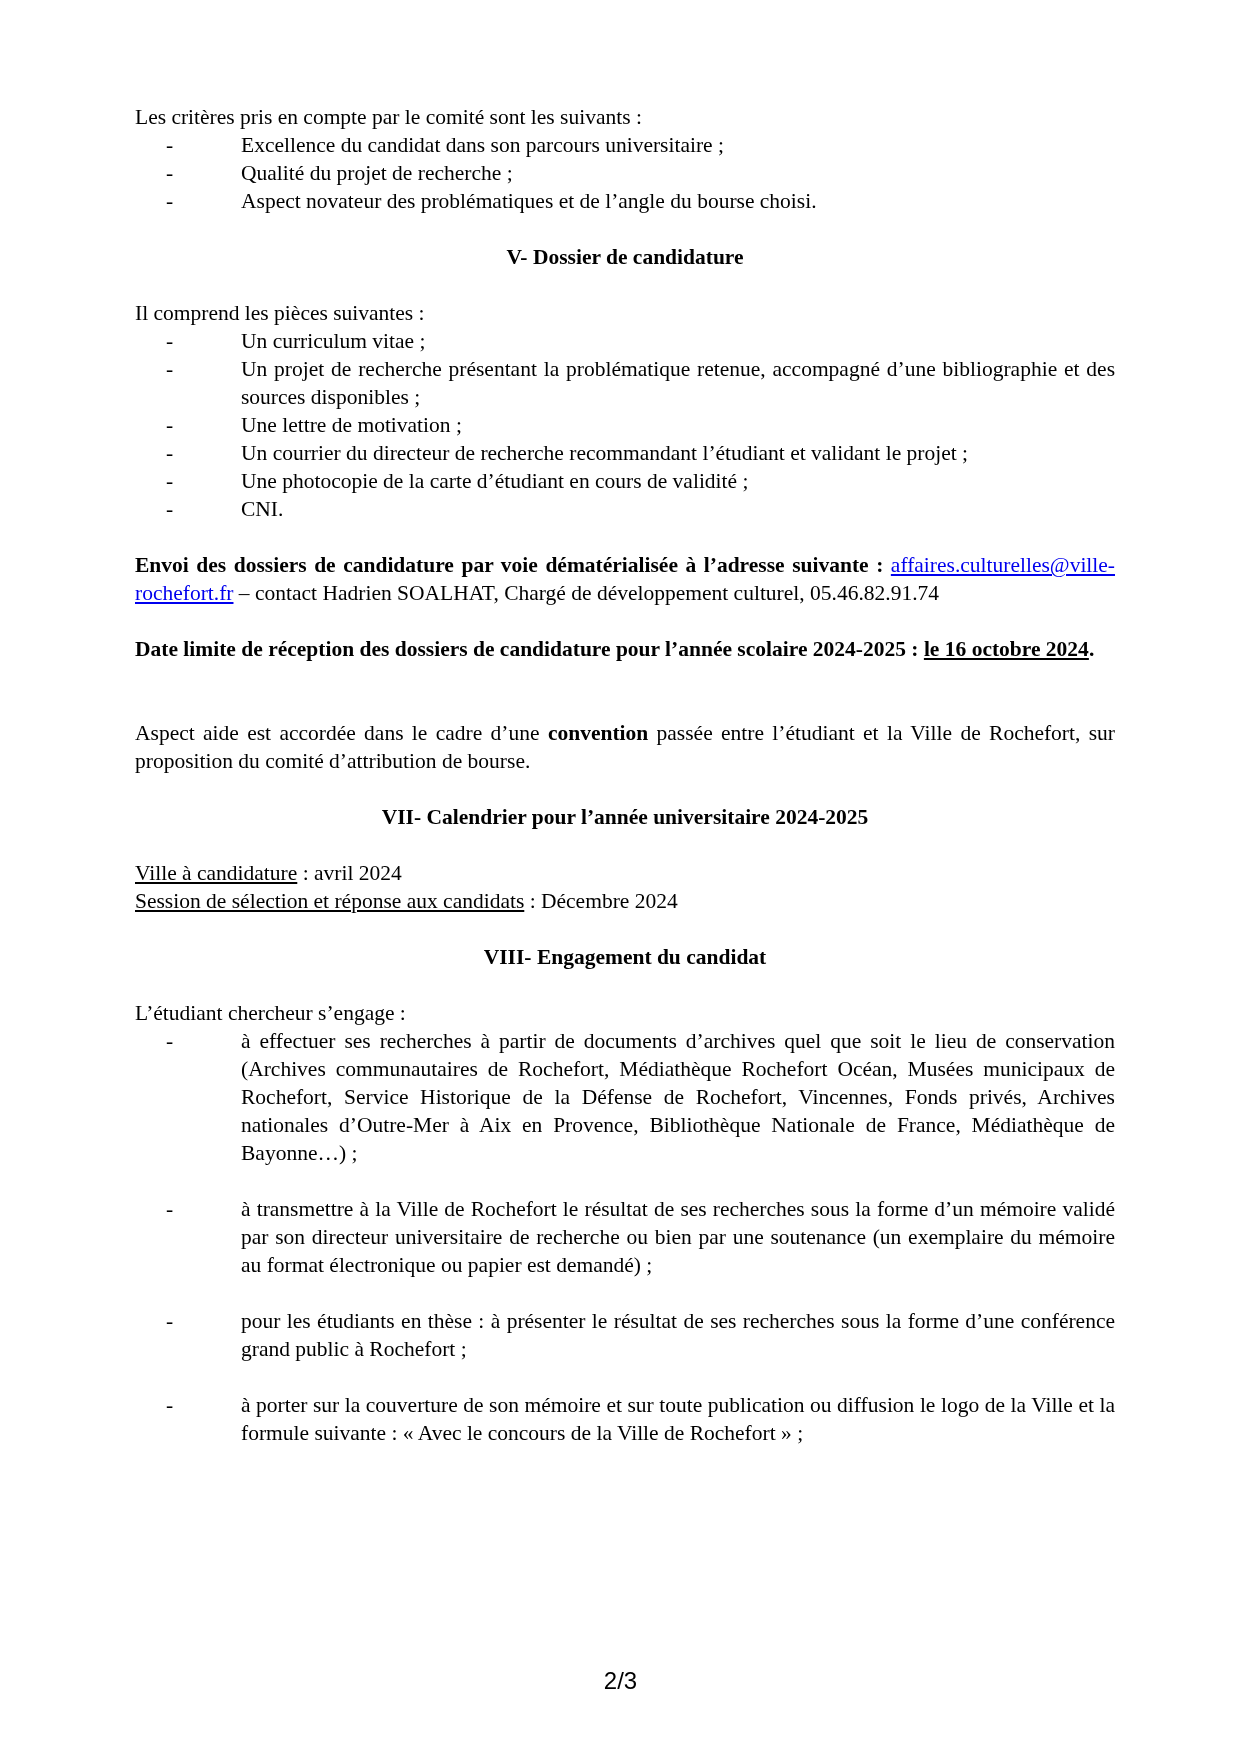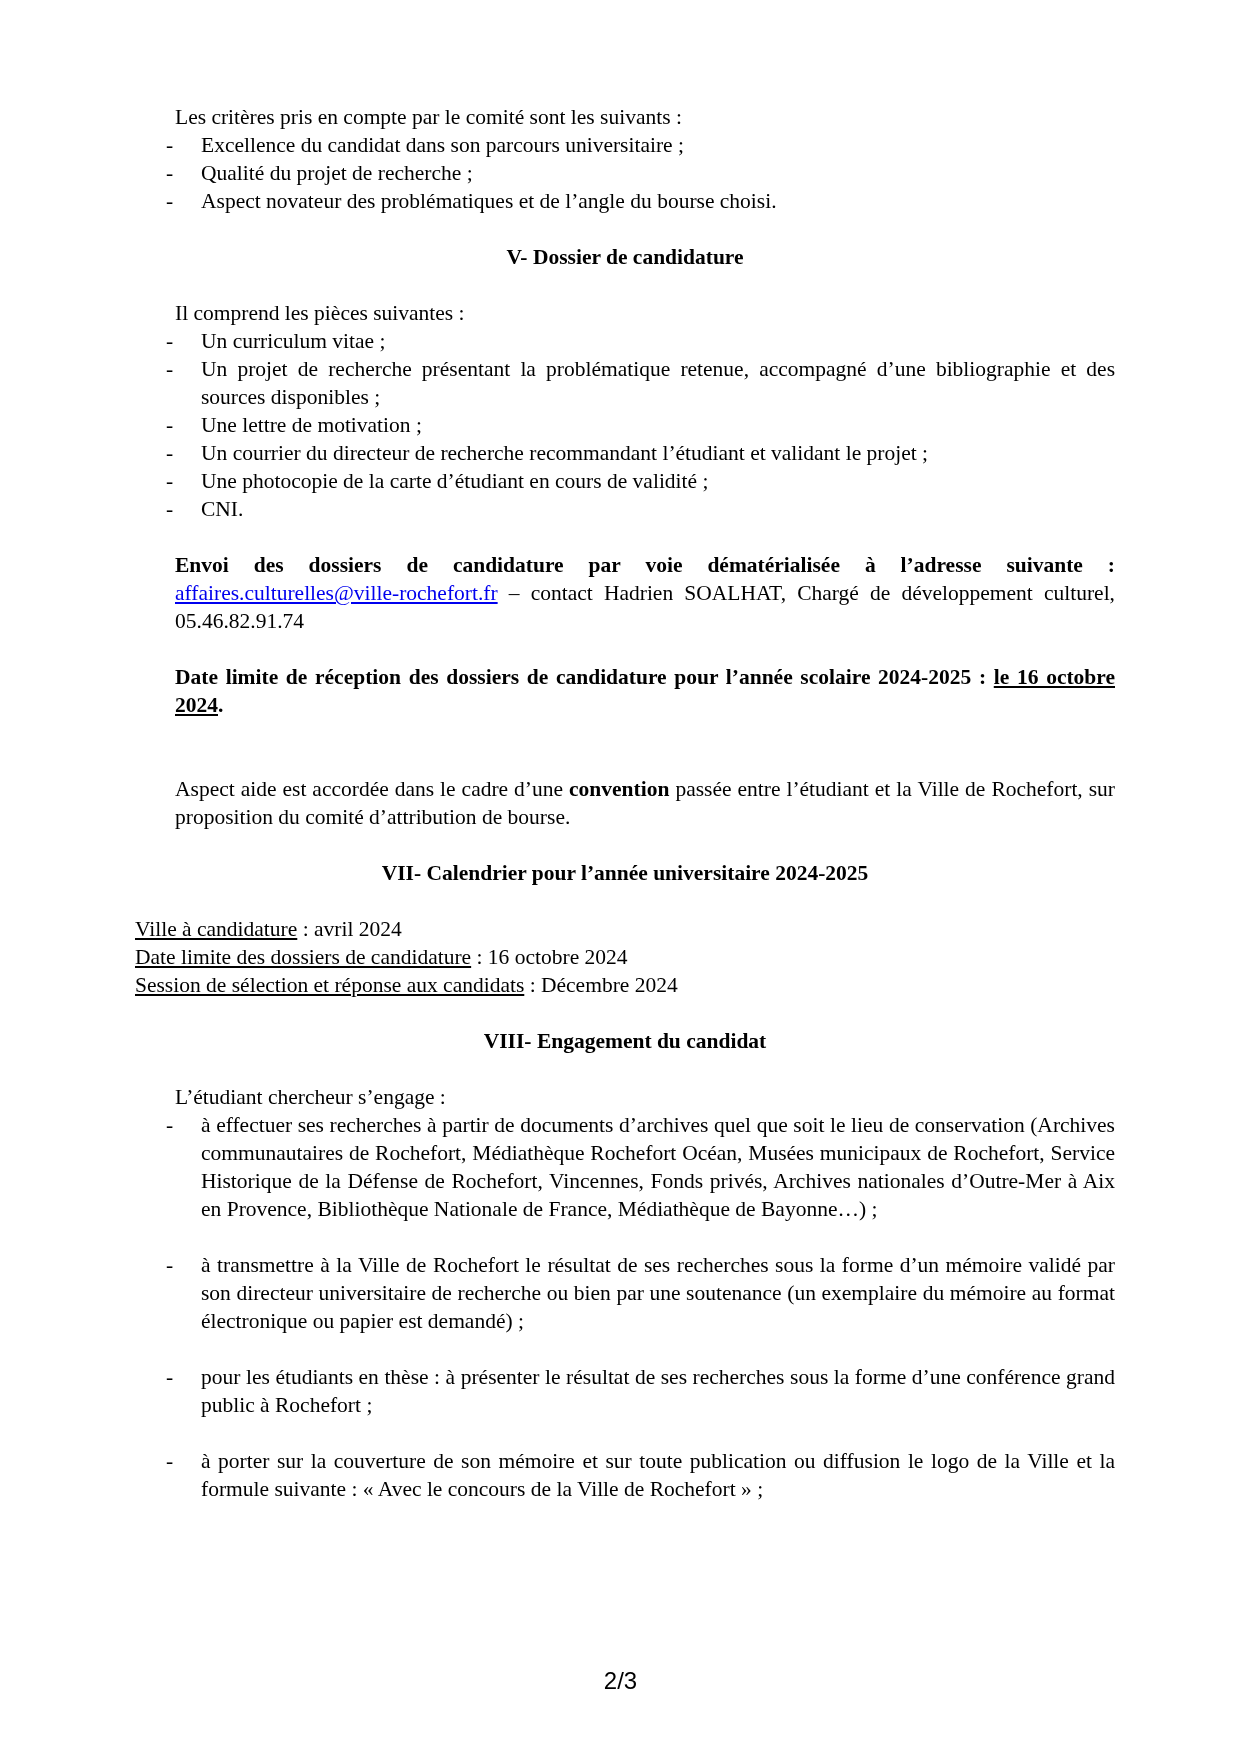--- a/index.html
+++ b/index.html
@@ -15,36 +15,37 @@
     background: #ffffff;
     color: #000000;
     font-family: "Liberation Serif", "DejaVu Serif", serif;
     font-size: 21.5px;
     line-height: 28px;
     box-sizing: border-box;
     padding: 103px 126px 0 135px;
     overflow: hidden;
   }
   p { margin: 0; }
-  .para { text-align: justify; margin-left: 40px; }
+  .para { text-align: justify; }
   .gap { height: 28px; }
   .heading {
     font-weight: bold;
     text-align: center;
   }
   .list { margin: 0; }
   .li { display: flex; }
   .li .marker {
     flex: 0 0 35px;
     margin-left: 31px;
     text-align: left;
   }
   .li .li-text {
     flex: 1;
     text-align: justify;
+    margin-left: 40px;
   }
   .bold { font-weight: bold; }
   .italic { }
   .underline { text-decoration: underline; }
   a.email-link {
     color: #0000EE;
     text-decoration: underline;
     font-weight: normal;
     cursor: pointer;
   }
@@ -130,21 +131,20 @@
   <p class="para"><span>Aspect aide est accordée dans le cadre d’une </span><span class="bold">convention</span><span> passée entre l’étudiant et la Ville de Rochefort, sur proposition du comité d’attribution de bourse.</span></p>
 
   <div class="gap"></div>
 
   <p class="heading">VII- Calendrier pour l’année universitaire 2024-2025</p>
 
   <div class="gap"></div>
 
   <div>
     <p><span class="underline">Ville à candidature</span><span> : avril 2024</span></p>
-    <p><span class="underline">Date limite des dossiers de candidature</span><span> : 16 octobre 2024</span></p>
     <p><span class="underline">Session de sélection et réponse aux candidats</span><span> : Décembre 2024</span></p>
   </div>
 
   <div class="gap"></div>
 
   <p class="heading">VIII- Engagement du candidat</p>
 
   <div class="gap"></div>
 
   <p class="para">L’étudiant chercheur s’engage :</p>

